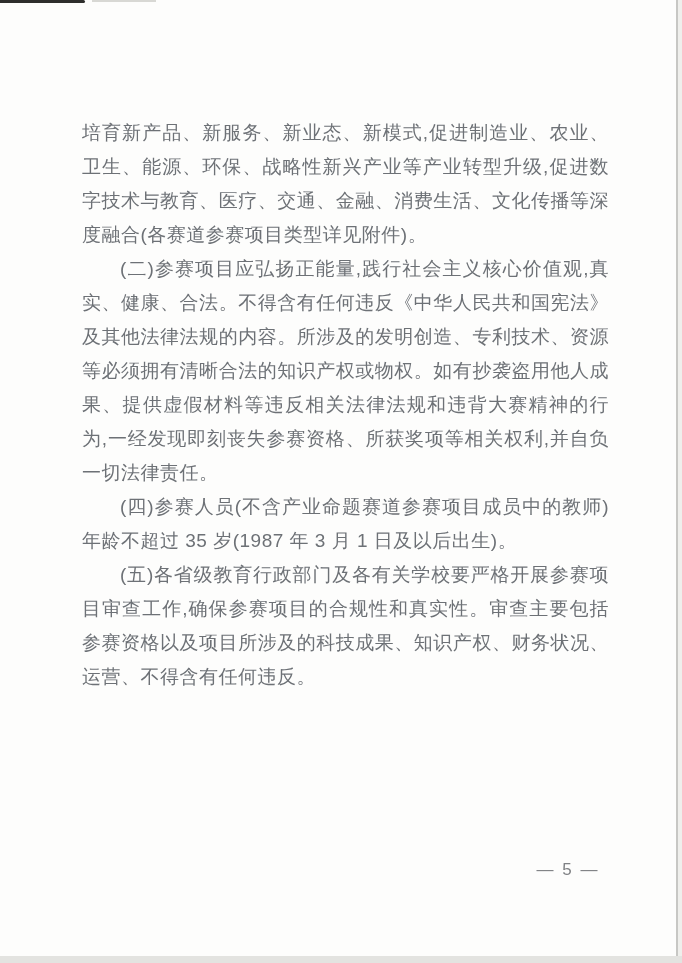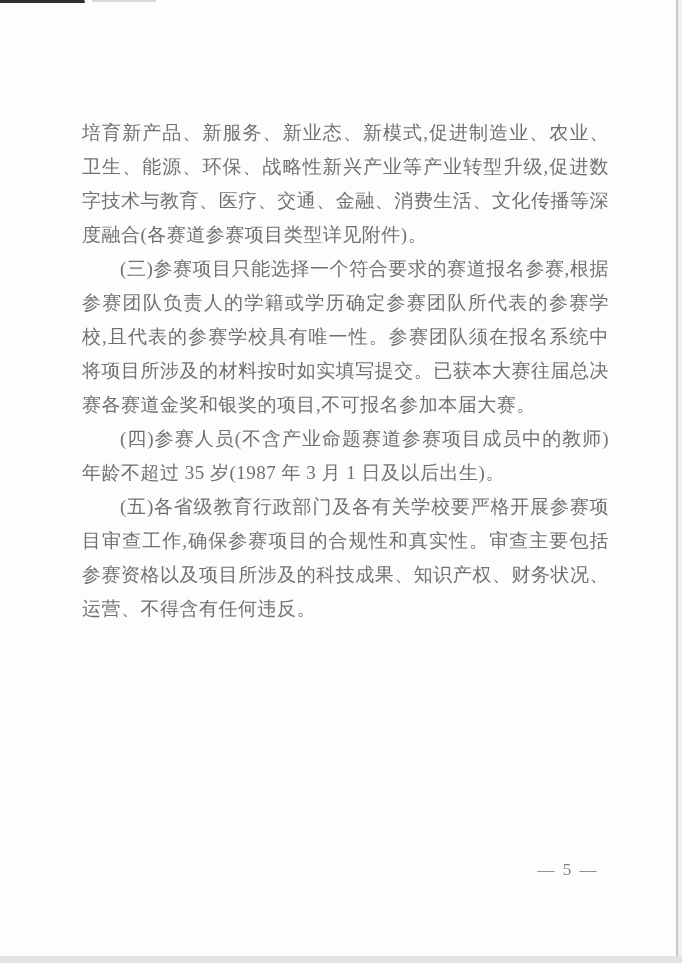--- a/index.html
+++ b/index.html
@@ -6,21 +6,21 @@
     margin: 0;
     padding: 0;
     background: #f4f4f2;
   }
   .scan-page {
     position: relative;
     width: 682px;
     height: 963px;
     background: #fdfdfc;
     overflow: hidden;
-    font-family: Liberation Serif, serif;
+    font-family: Liberation Sans, sans-serif;
   }
   
   .corner-mark {
     position: absolute;
     left: 0; top: 0;
     width: 85px; height: 3px;
     background: #2e2e2c;
     border-radius: 0 2px 2px 0;
   }
   .corner-mark-faint {
@@ -84,20 +84,20 @@
 <div class="scan-page">
 
   <div class="corner-mark"></div>
   <div class="corner-mark-faint"></div>
   <div class="edge-shade-right"></div>
   <div class="edge-line-right"></div>
   <div class="bottom-band"></div>
 
   <div class="doc-body">
     <p>培育新产品、新服务、新业态、新模式,促进制造业、农业、卫生、能源、环保、战略性新兴产业等产业转型升级,促进数字技术与教育、医疗、交通、金融、消费生活、文化传播等深度融合(各赛道参赛项目类型详见附件)。</p>
-    <p class="indent">(三)参赛项目只能选择一个符合要求的赛道报名参赛,根据参赛团队负责人的学籍或学历确定参赛团队所代表的参赛学校,且代表的参赛学校具有唯一性。参赛团队须在报名系统中将项目所涉及的材料按时如实填写提交。已获本大赛往届总决赛各赛道金奖和银奖的项目,不可报名参加本届大赛。</p>
+    <p class="indent">(二)参赛项目应弘扬正能量,践行社会主义核心价值观,真实、健康、合法。不得含有任何违反《中华人民共和国宪法》及其他法律法规的内容。所涉及的发明创造、专利技术、资源等必须拥有清晰合法的知识产权或物权。如有抄袭盗用他人成果、提供虚假材料等违反相关法律法规和违背大赛精神的行为,一经发现即刻丧失参赛资格、所获奖项等相关权利,并自负一切法律责任。</p>
     <p class="indent">(四)参赛人员(不含产业命题赛道参赛项目成员中的教师)年龄不超过 35 岁(1987 年 3 月 1 日及以后出生)。</p>
     <p class="indent">(五)各省级教育行政部门及各有关学校要严格开展参赛项目审查工作,确保参赛项目的合规性和真实性。审查主要包括参赛资格以及项目所涉及的科技成果、知识产权、财务状况、运营、不得含有任何违反。</p>
   </div>
 
   <div class="page-number">— 5 —</div>
 
 </div>
 
 </body></html>

